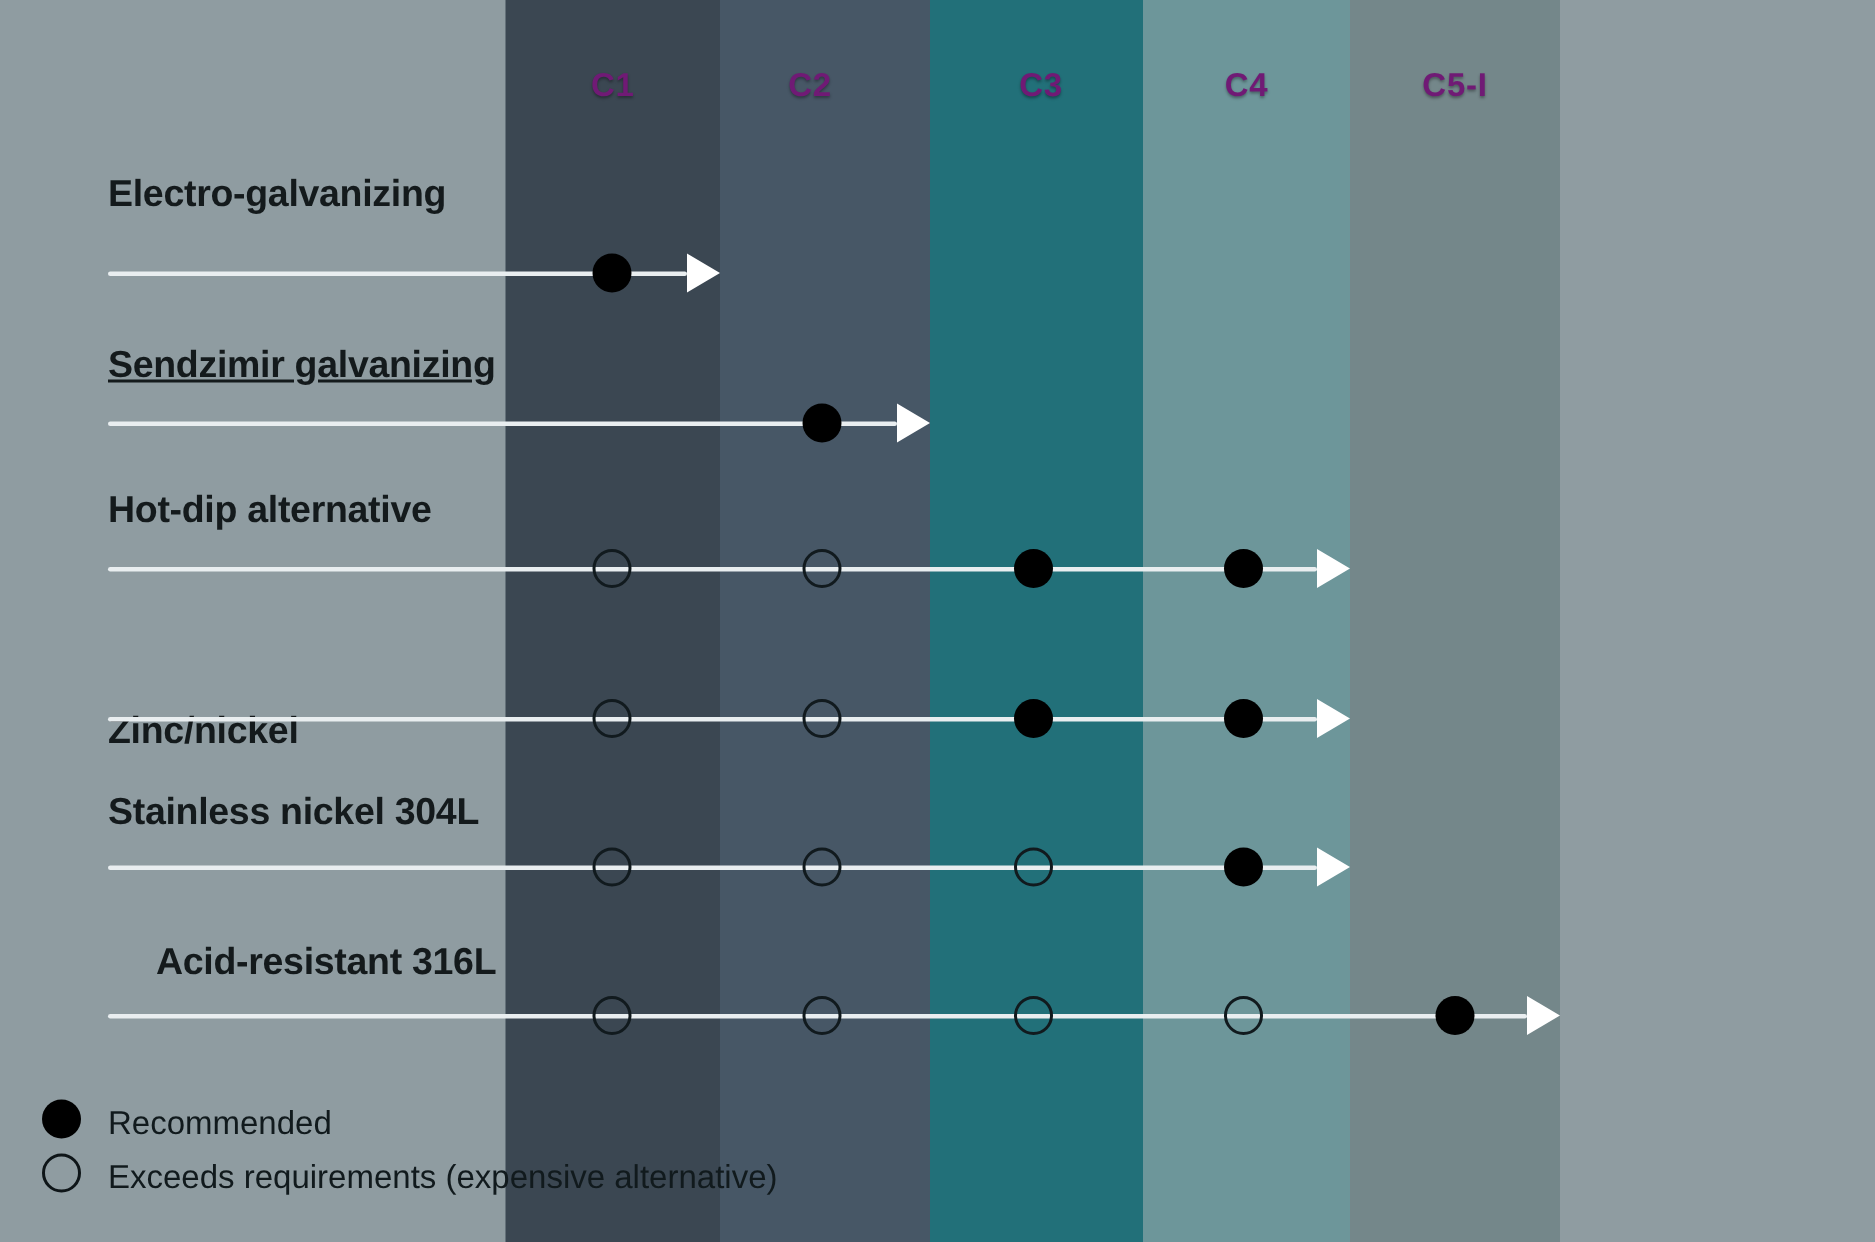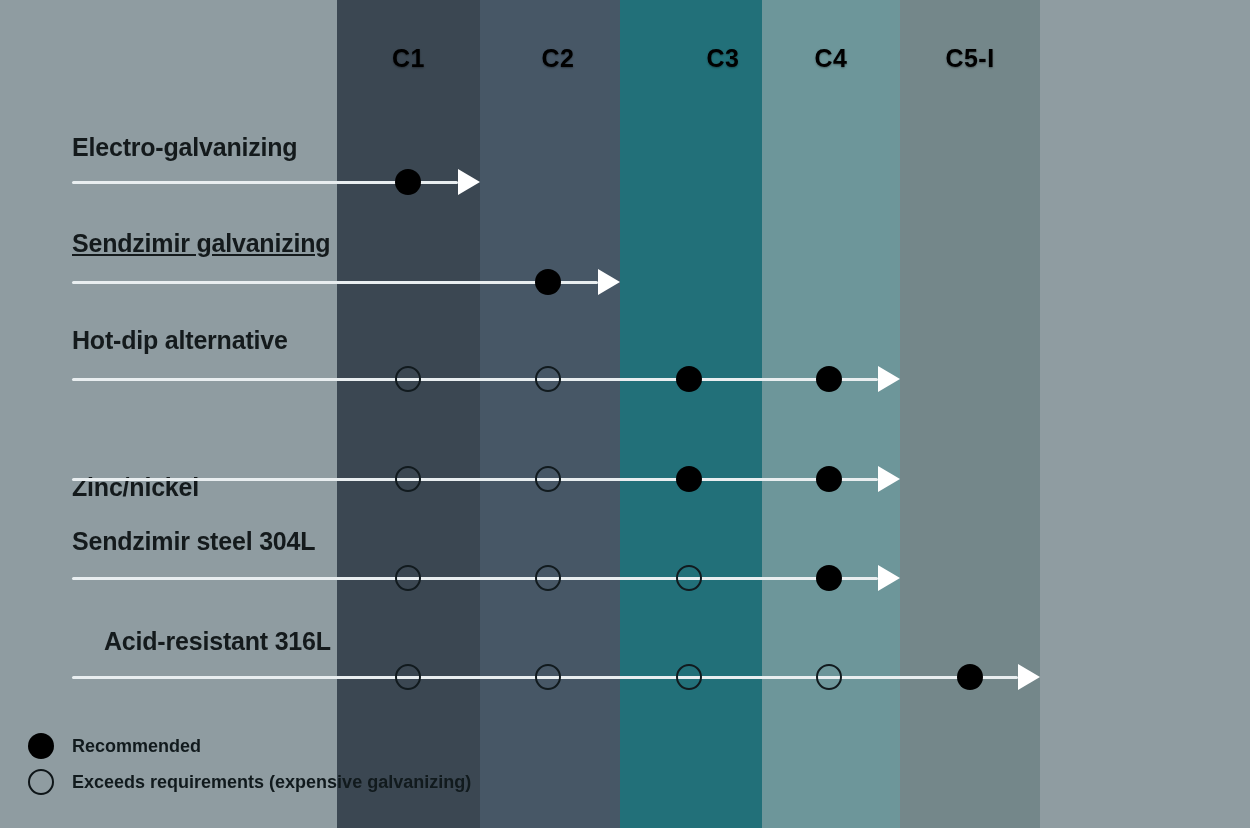--- a/index.html
+++ b/index.html
@@ -18,22 +18,22 @@
   
   .col-band {
     position: absolute;
     top: 0;
     height: 828px;
   }
   .col-header {
     position: absolute;
     top: 44px;
     text-align: center;
-    color: #000000;
-    font-size: 25px;
+    color: #701a75;
+    font-size: 22px;
     font-weight: bold;
     letter-spacing: 0.5px;
     text-shadow: 0 1px 2px rgba(0,0,0,0.35);
   }
   
   .row {
     position: absolute;
     left: 0;
     width: 1250px;
   }
@@ -95,47 +95,47 @@
     border-radius: 50%;
     box-sizing: border-box;
   }
   .legend-swatch.filled { background: #000000; }
   .legend-swatch.hollow { background: transparent; border: 2.5px solid #0e1518; }
   .legend-text {
     position: absolute;
     left: 44px;
     top: 6px;
     color: #111a1d;
-    font-size: 18px;
-    font-weight: bold;
+    font-size: 22px;
+    font-weight: normal;
     white-space: nowrap;
   }
 </style>
 </head>
 <body>
 
 <div id="stage" style="background: rgb(143, 156, 161);">
 
   <div id="bands">
       <div class="col-band" style="left: 337px; width: 143px; background: rgb(59, 71, 82);"></div>
       <div class="col-band" style="left: 480px; width: 140px; background: rgb(71, 87, 102);"></div>
       <div class="col-band" style="left: 620px; width: 142px; background: rgb(34, 112, 121);"></div>
       <div class="col-band" style="left: 762px; width: 138px; background: rgb(109, 150, 154);"></div>
       <div class="col-band" style="left: 900px; width: 140px; background: rgb(116, 135, 138);"></div>
     </div>
   <div id="headers">
       <div class="col-header" style="left: 337px; width: 143px;">C1</div>
-      <div class="col-header" style="left: 480px; width: 120px; padding-left: 18px;">C2</div>
-      <div class="col-header" style="left: 652px; width: 142px; text-align: center;">C3</div>
+      <div class="col-header" style="left: 480px; width: 120px;">C2</div>
+      <div class="col-header" style="left: 623px; width: 142px; text-align: center;">C3</div>
       <div class="col-header" style="left: 762px; width: 138px;">C4</div>
       <div class="col-header" style="left: 900px; width: 140px;">C5-I</div>
     </div>
   <div id="rows">
       <div class="row">
-        <div class="row-label" style="top: 133px;">Electro-galvanizing</div>
+        <div class="row-label" style="top: 115px;">Electro-galvanizing</div>
         <div class="row-line" style="top: 181px; width: 386px;"></div>
         <div class="row-arrow" style="left: 458px; top: 169px;"></div>
         <div class="marker filled" style="left: 395px; top: 169px;"></div>
       </div>
       <div class="row">
         <div class="row-label" style="top: 229px; text-decoration: underline;">Sendzimir galvanizing</div>
         <div class="row-line" style="top: 281px; width: 526px;"></div>
         <div class="row-arrow" style="left: 598px; top: 269px;"></div>
         <div class="marker filled" style="left: 535px; top: 269px;"></div>
       </div>
@@ -151,21 +151,21 @@
       <div class="row">
         <div class="row-label" style="top: 427px; margin-top: 46px;">Zinc/nickel</div>
         <div class="row-line" style="top: 478px; width: 806px;"></div>
         <div class="row-arrow" style="left: 878px; top: 466px;"></div>
         <div class="marker hollow" style="left: 395px; top: 466px;"></div>
         <div class="marker hollow" style="left: 535px; top: 466px;"></div>
         <div class="marker filled" style="left: 676px; top: 466px;"></div>
         <div class="marker filled" style="left: 816px; top: 466px;"></div>
       </div>
       <div class="row">
-        <div class="row-label" style="top: 527px;">Sendzimir steel 304L</div>
+        <div class="row-label" style="top: 527px;">Stainless nickel 304L</div>
         <div class="row-line" style="top: 577px; width: 806px;"></div>
         <div class="row-arrow" style="left: 878px; top: 565px;"></div>
         <div class="marker hollow" style="left: 395px; top: 565px;"></div>
         <div class="marker hollow" style="left: 535px; top: 565px;"></div>
         <div class="marker hollow" style="left: 676px; top: 565px;"></div>
         <div class="marker filled" style="left: 816px; top: 565px;"></div>
       </div>
       <div class="row">
         <div class="row-label" style="top: 627px; margin-left: 32px;">Acid-resistant 316L</div>
         <div class="row-line" style="top: 676px; width: 946px;"></div>
@@ -178,17 +178,17 @@
       </div>
     </div>
 
   <div id="legend">
       <div class="legend-row">
         <div class="legend-swatch filled"></div>
         <div class="legend-text">Recommended</div>
       </div>
       <div class="legend-row">
         <div class="legend-swatch hollow"></div>
-        <div class="legend-text">Exceeds requirements (expensive galvanizing)</div>
+        <div class="legend-text">Exceeds requirements (expensive alternative)</div>
       </div>
     </div>
 
 </div>
 
 </body></html>

